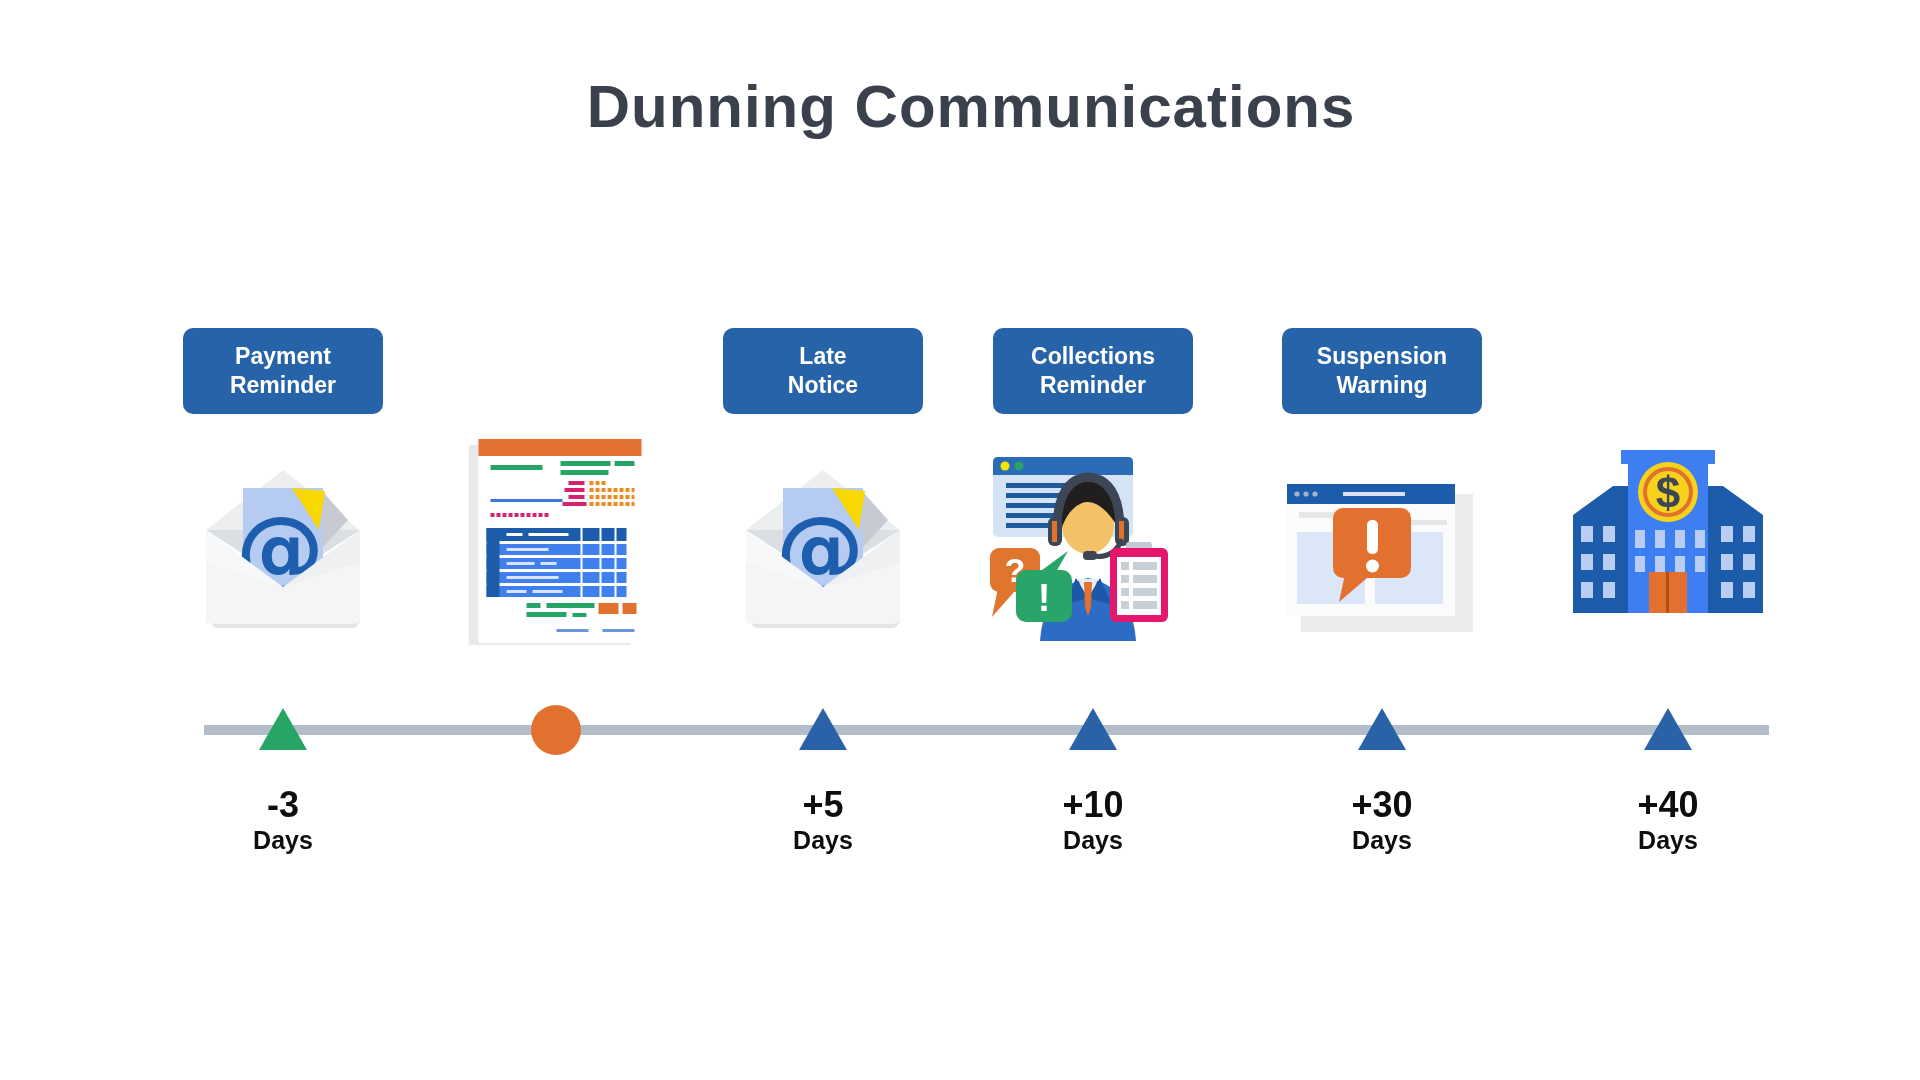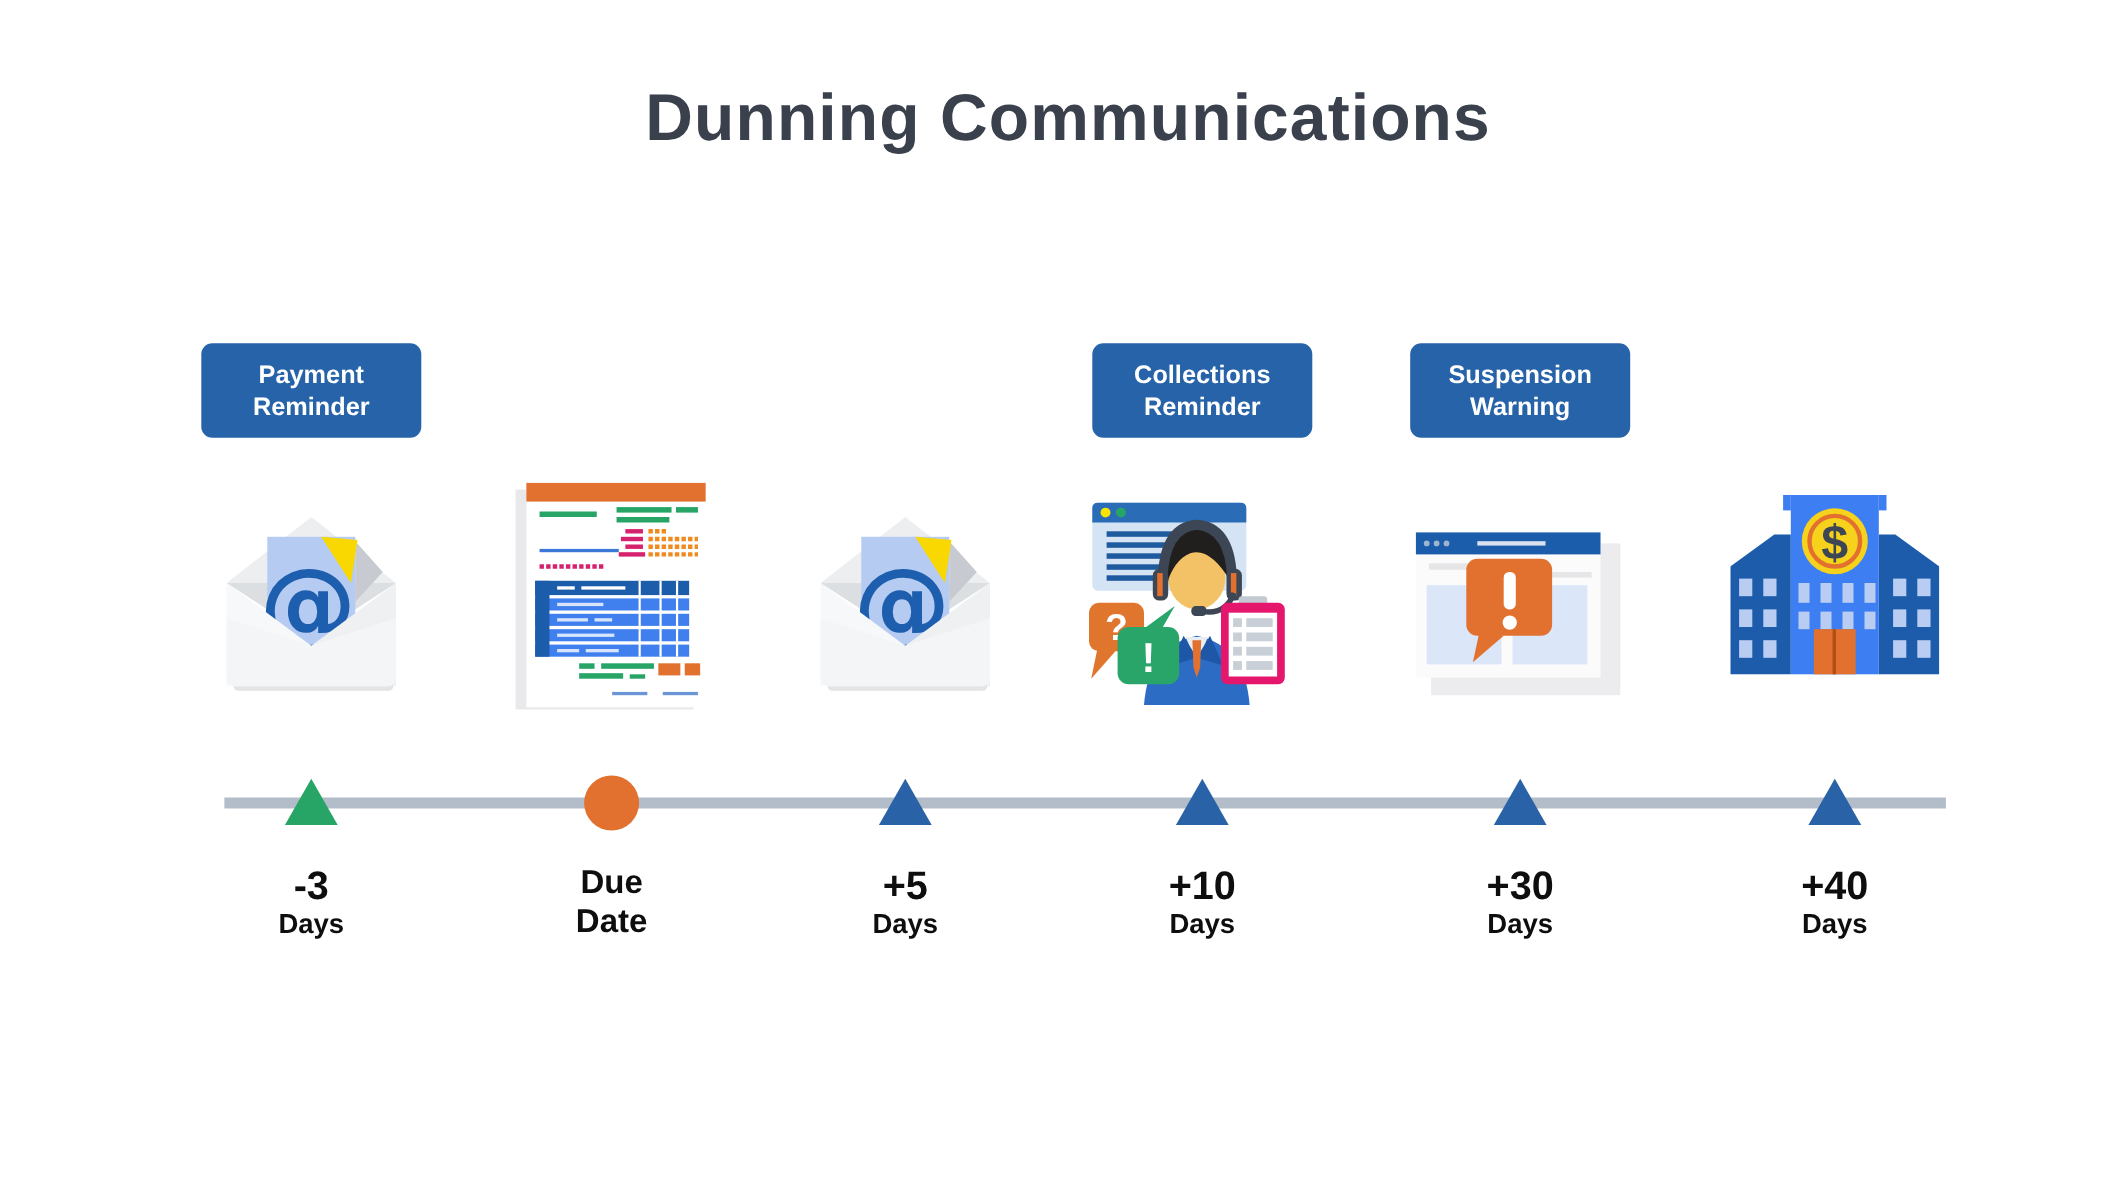--- a/index.html
+++ b/index.html
@@ -3,21 +3,21 @@
 <meta charset="utf-8">
 <style>
   html,body{margin:0;padding:0;background:#ffffff;}
   .canvas{position:relative;width:1920px;height:1080px;background:#ffffff;overflow:hidden;
           font-family:"Liberation Sans",sans-serif;margin-left:11px;}
   .page-title{position:absolute;left:0;top:72px;width:1920px;text-align:center;
               font-size:60px;font-weight:bold;color:#3a414c;letter-spacing:1px;margin:0;}
   .timeline-line{position:absolute;left:193px;top:725px;width:1565px;height:10px;background:#b3bcc9;}
   .col{position:absolute;top:0;width:220px;height:1080px;}
   .col-0{left:162px}.col-1{left:435px}.col-2{left:702px}.col-3{left:972px}.col-4{left:1261px}.col-5{left:1547px}
-  .stage-label{position:absolute;top:312px;left:10px;width:200px;height:86px;background:#2763a8;
+  .stage-label{position:absolute;top:328px;left:10px;width:200px;height:86px;background:#2763a8;
                border-radius:10px;display:flex;flex-direction:column;align-items:center;justify-content:center;
                color:#ffffff;font-weight:bold;font-size:23px;line-height:1.25;text-align:center;}
   .icon{position:absolute;left:50%;transform:translateX(-50%);}
   .icon-envelope{top:452px;}
   .icon-invoice{top:433px;}
   .icon-agent{top:445px;}
   .icon-warning{top:478px;}
   .icon-building{top:448px;}
   .marker{position:absolute;left:50%;transform:translateX(-50%);}
   .m-triangle{top:708px;width:0;height:0;border-left:24px solid transparent;border-right:24px solid transparent;
@@ -105,27 +105,27 @@
         <rect x="78" y="170" width="48" height="5" fill="#27a567"></rect>
         <rect x="58" y="179" width="40" height="5" fill="#27a567"></rect>
         <rect x="104" y="180" width="14" height="4" fill="#27a567"></rect>
         <rect x="130" y="170" width="20" height="11" fill="#e2712f"></rect>
         <rect x="154" y="170" width="14" height="11" fill="#e2712f"></rect>
         <rect x="88" y="196" width="32" height="3" fill="#6b95d6"></rect>
         <rect x="134" y="196" width="32" height="3" fill="#6b95d6"></rect>
       </svg>
     </div>
     <div class="marker m-circle" style="--mc: #e2712f;"></div>
-    <div class="day">
-      <div class="day-value">Due</div>
-      <div class="day-unit">Date</div>
-    </div>
   </div>
 
   <div class="col col-2">
+    <div class="stage-label">
+      <span>Late</span>
+      <span>Notice</span>
+    </div>
     <div class="icon icon-envelope">
       <svg width="170" height="180" viewBox="0 0 170 180">
         <rect x="14" y="166" width="146" height="10" rx="5" fill="#e3e4e6"></rect>
         <polygon points="8,78 85,18 162,78" fill="#eceef0"></polygon>
         <polygon points="8,78 85,128 162,78" fill="#dcdfe2"></polygon>
         <rect x="45" y="36" width="80" height="104" fill="#b6cbf1"></rect>
         <polygon points="125,40 150,68 125,95" fill="#c7cad0"></polygon>
         <polygon points="94,36 127,39 121,78" fill="#f8d800"></polygon>
         <text x="82" y="127" font-family="DejaVu Sans, sans-serif" font-size="88" font-weight="bold" fill="#1d5fae" text-anchor="middle">@</text>
         <polygon points="8,78 85,135 8,172" fill="#f7f8fa"></polygon>

